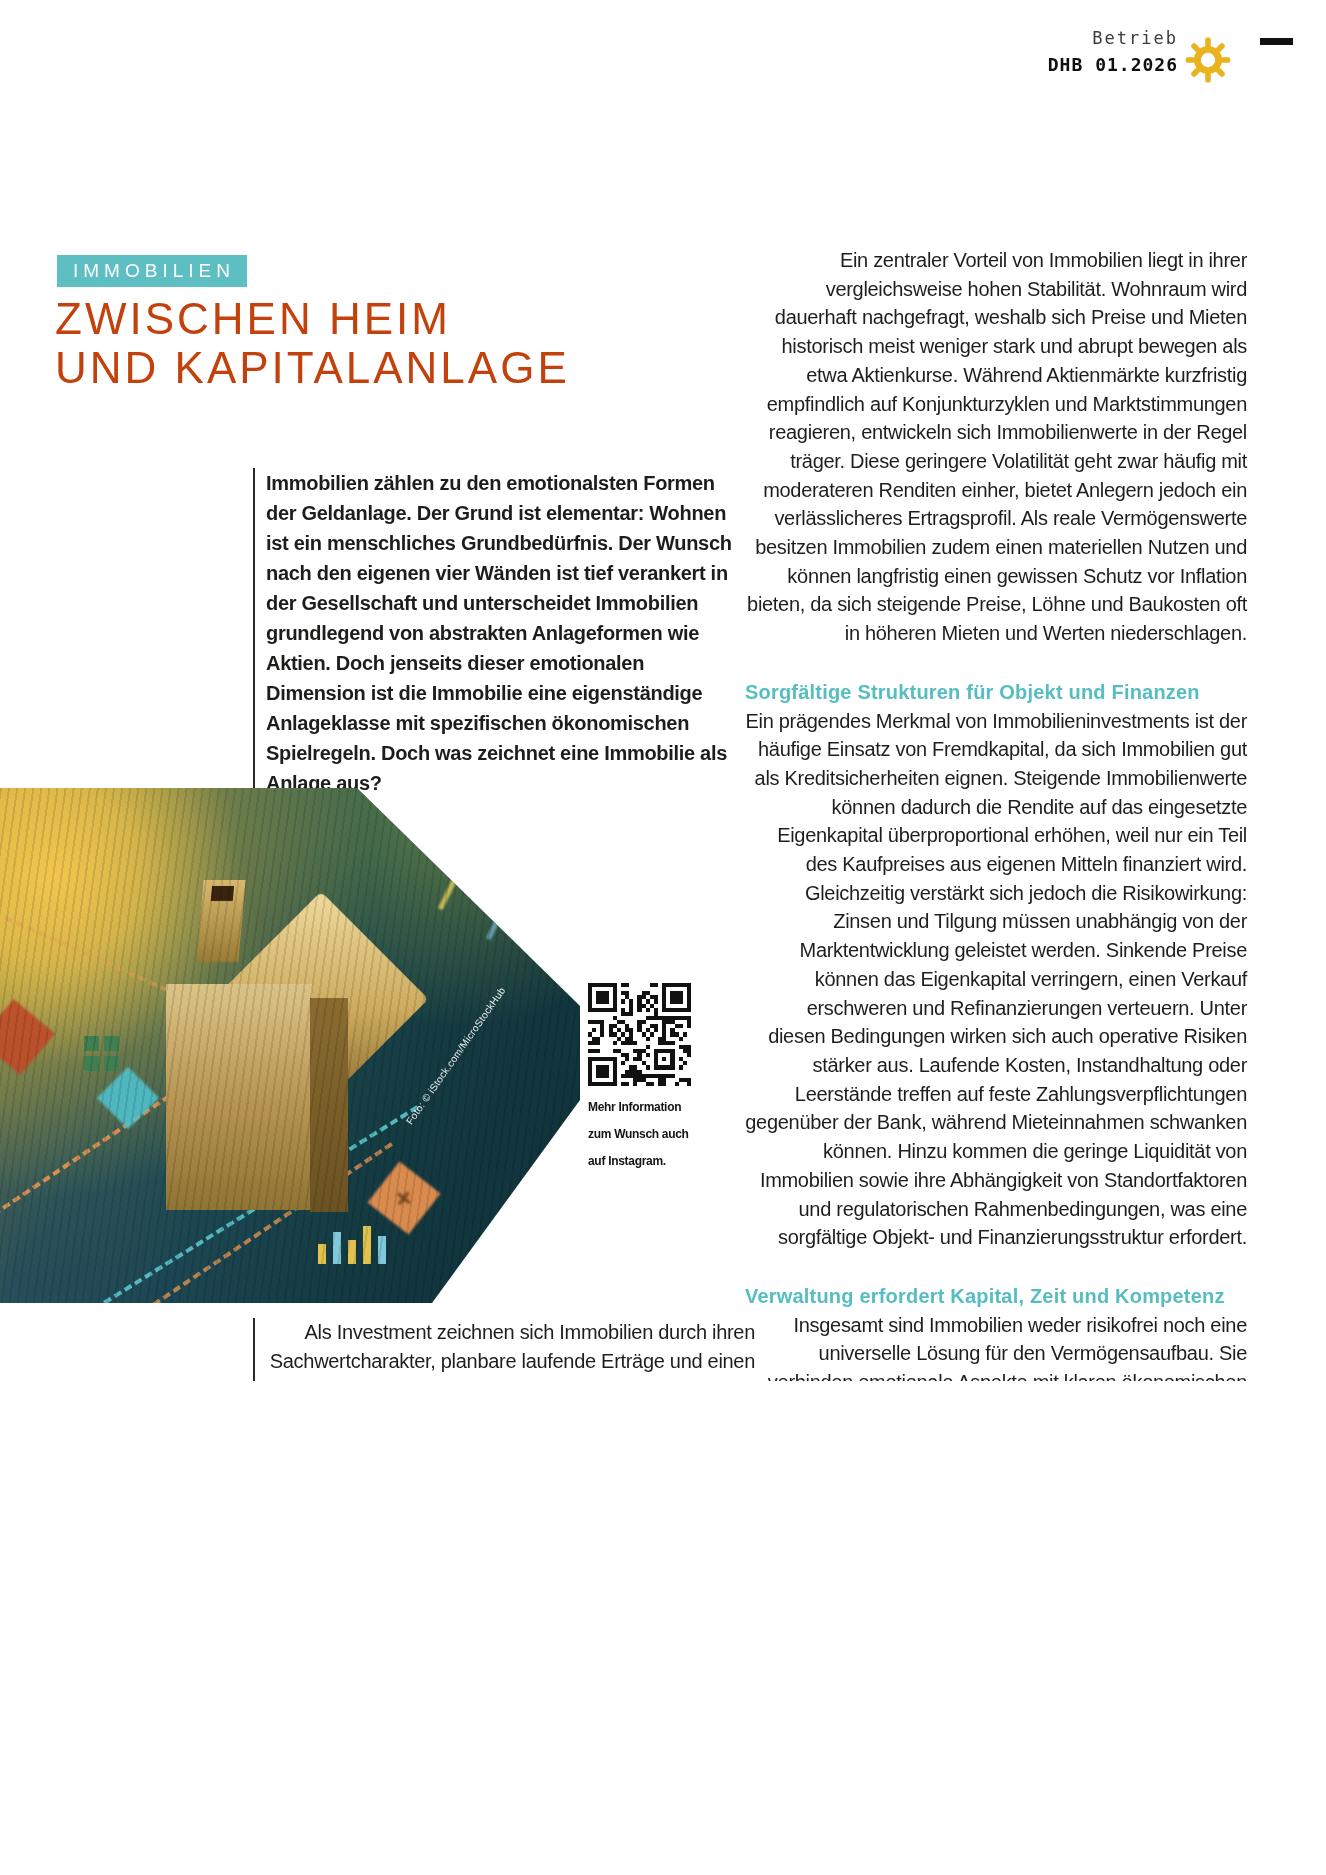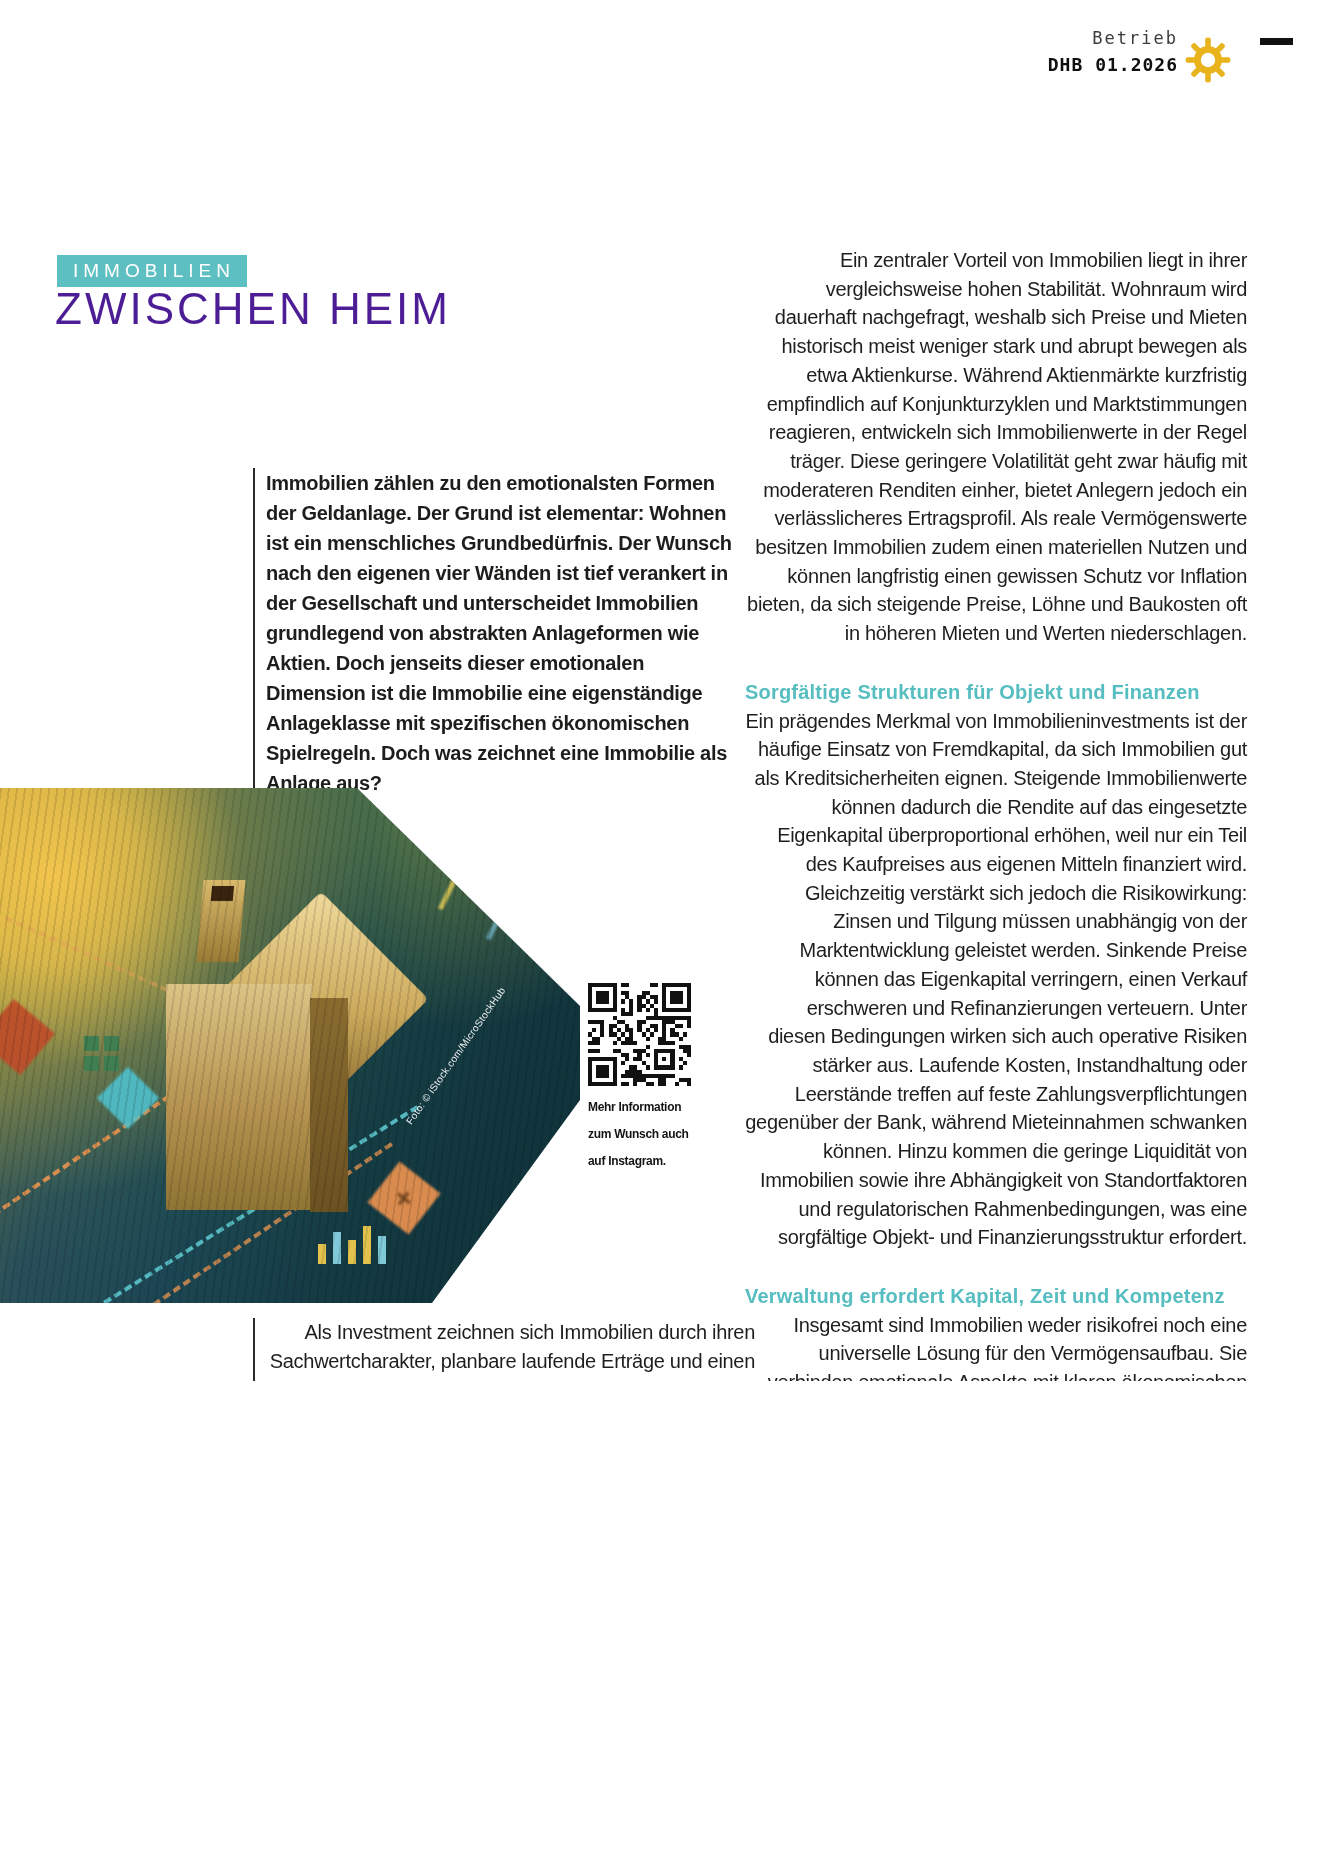--- a/index.html
+++ b/index.html
@@ -10,22 +10,22 @@
   .hdr-rule{position:absolute;top:38px;right:33px;width:33px;height:7px;background:#111;}
   .hdr-section{position:absolute;top:28px;right:148px;font-family:"DejaVu Sans Mono",monospace;
                font-size:17px;letter-spacing:2px;color:#3c3c3b;}
   .hdr-issue{position:absolute;top:54px;right:148px;font-family:"DejaVu Sans Mono",monospace;
              font-weight:bold;font-size:18px;letter-spacing:1px;color:#0f0f0f;}
   .gear{position:absolute;top:34px;right:94px;width:48px;height:52px;}
 
   
   .kicker{position:absolute;left:57px;top:255px;background:#5ebfc2;color:#fff;
           font-size:19px;letter-spacing:5px;padding:5px 12px 5px 16px;font-weight:400;}
-  .headline{position:absolute;left:55px;top:284px;font-size:44px;line-height:49px;
-            letter-spacing:3px;color:#4c1d95;font-weight:400;}
+  .headline{position:absolute;left:55px;top:294px;font-size:44px;line-height:49px;
+            letter-spacing:3px;color:#c2410c;font-weight:400;}
 
   
   .intro{position:absolute;left:253px;top:468px;width:478px;border-left:2px solid #2a2a2a;
          padding-left:11px;font-weight:bold;font-size:20px;line-height:30px;letter-spacing:-0.3px;}
 
   
   .photo{position:absolute;left:0;top:788px;width:584px;height:515px;
          clip-path:polygon(0 0,357px 0,580px 218px,580px 312px,432px 515px,0 515px);
          background:
            radial-gradient(circle at 9% 17%, #f2c54d 0%, rgba(240,195,75,.8) 13%, rgba(185,160,62,.38) 28%, rgba(0,0,0,0) 47%),
@@ -112,20 +112,21 @@
       <rect x="10.6" y="0.8" width="2.8" height="5" rx="1.1" transform="rotate(270 12 12)"></rect>
       <rect x="10.6" y="0.8" width="2.8" height="5" rx="1.1" transform="rotate(315 12 12)"></rect>
     </g>
     <circle cx="12" cy="12" r="3.6" fill="#ffffff"></circle>
   </svg>
   <div class="hdr-rule"></div>
 
   <div class="kicker">IMMOBILIEN</div>
   <div class="headline">
     <div>ZWISCHEN HEIM</div>
+    <div>UND KAPITALANLAGE</div>
   </div>
 
   <div class="intro">Immobilien zählen zu den emotionalsten Formen der Geldanlage. Der Grund ist elementar: Wohnen ist ein menschliches Grundbedürfnis. Der Wunsch nach den eigenen vier Wänden ist tief verankert in der Gesellschaft und unterscheidet Immobilien grundlegend von abstrakten Anlageformen wie Aktien. Doch jenseits dieser emotionalen Dimension ist die Immobilie eine eigenständige Anlageklasse mit spezifischen ökonomischen Spielregeln. Doch was zeichnet eine Immobilie als Anlage aus?</div>
 
   <div class="photo">
     <div class="dash d1"></div>
     <div class="dash d2"></div>
     <div class="dash d3"></div>
     <div class="dash d4"></div>
     <div class="sq sq-red"></div>

